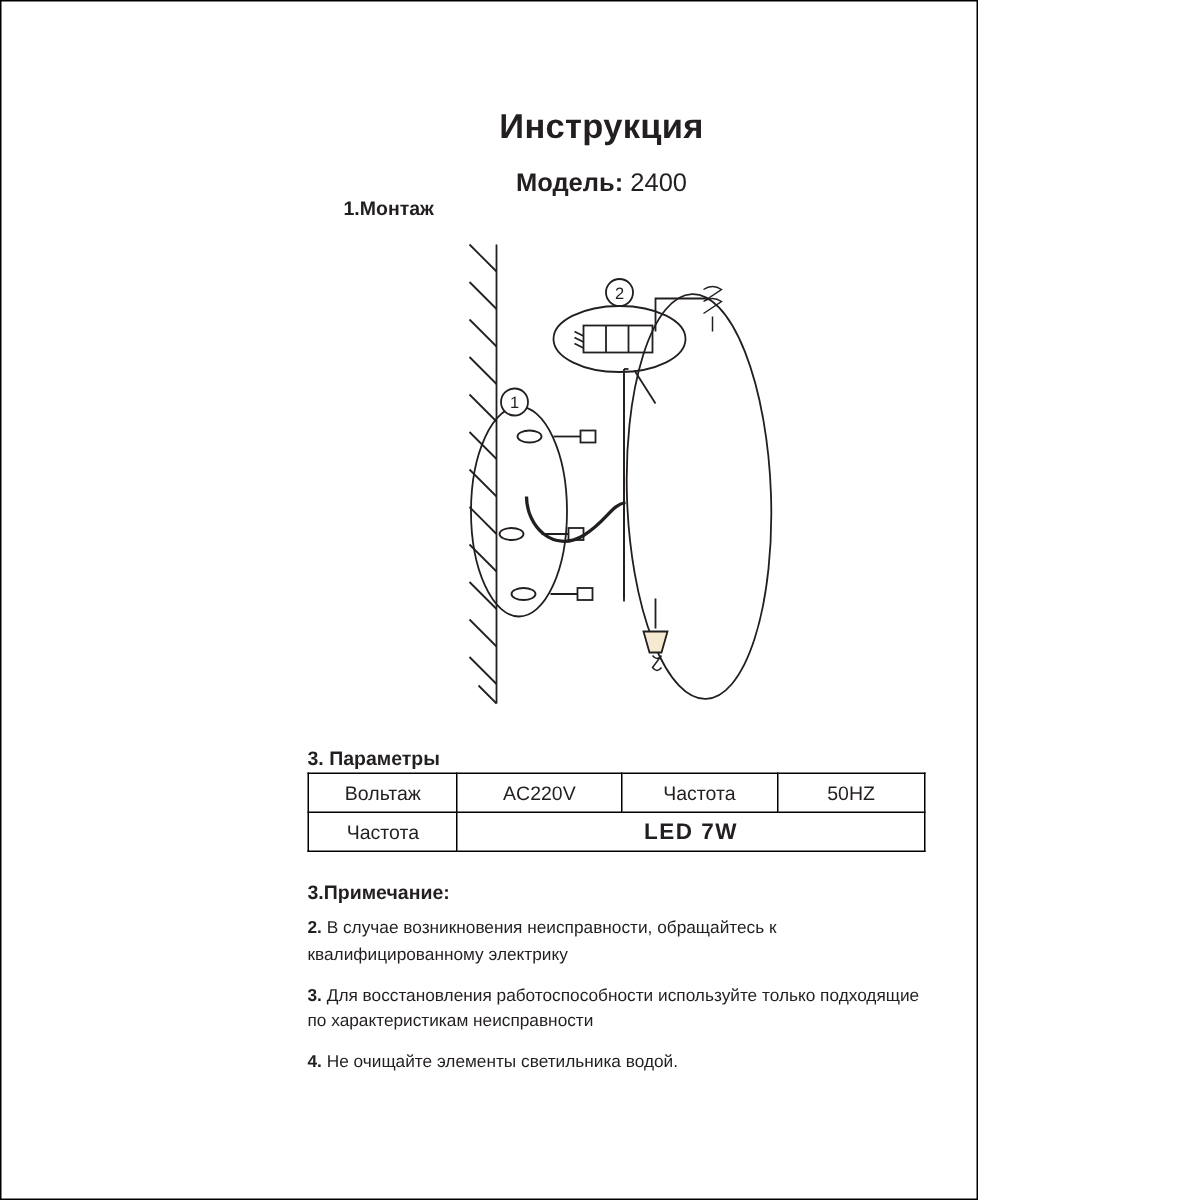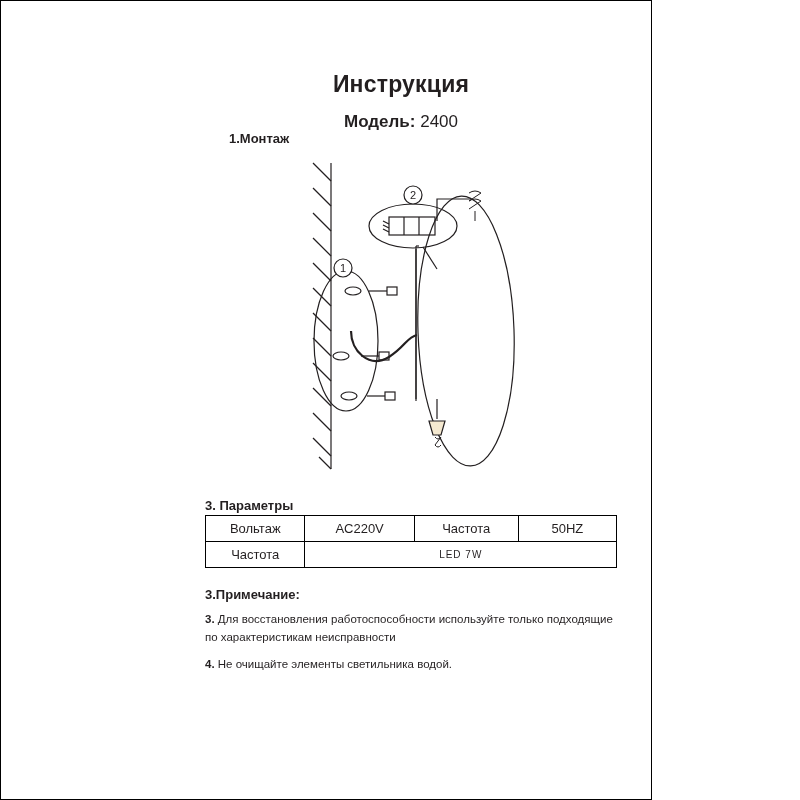--- a/index.html
+++ b/index.html
@@ -80,22 +80,22 @@
     height: 25px;
     text-align: center;
     vertical-align: middle;
     padding: 0 4px;
   }
   .params-table td.c1 { width: 98px; }
   .params-table td.c2 { width: 110px; font-weight: normal; }
   .params-table td.c3 { width: 104px; }
   .params-table td.c4 { width: 100px; font-weight: normal; }
   .params-table td.wide {
-    font-weight: normal;
-    font-size: 10px;
+    font-weight: bold;
+    font-size: 15px;
     letter-spacing: 1px;
     text-align: center;
   }
 
   
   .notes {
     position: absolute;
     left: 204px;
     top: 610px;
     width: 420px;
@@ -220,20 +220,24 @@
         <td class="c1">Частота</td>
         <td class="wide" colspan="3">LED  7W</td>
       </tr>
     </tbody>
   </table>
 
   <div class="section-heading" id="h-notes">3.Примечание:</div>
 
   <div class="notes">
     <div class="note">
+      <span class="num">2.</span>
+      <span class="txt">В случае возникновения неисправности, обращайтесь к квалифицированному электрику</span>
+    </div>
+    <div class="note">
       <span class="num">3.</span>
       <span class="txt">Для восстановления работоспособности используйте только подходящие по характеристикам неисправности</span>
     </div>
     <div class="note">
       <span class="num">4.</span>
       <span class="txt">Не очищайте элементы светильника водой.</span>
     </div>
   </div>
 
 </div>

